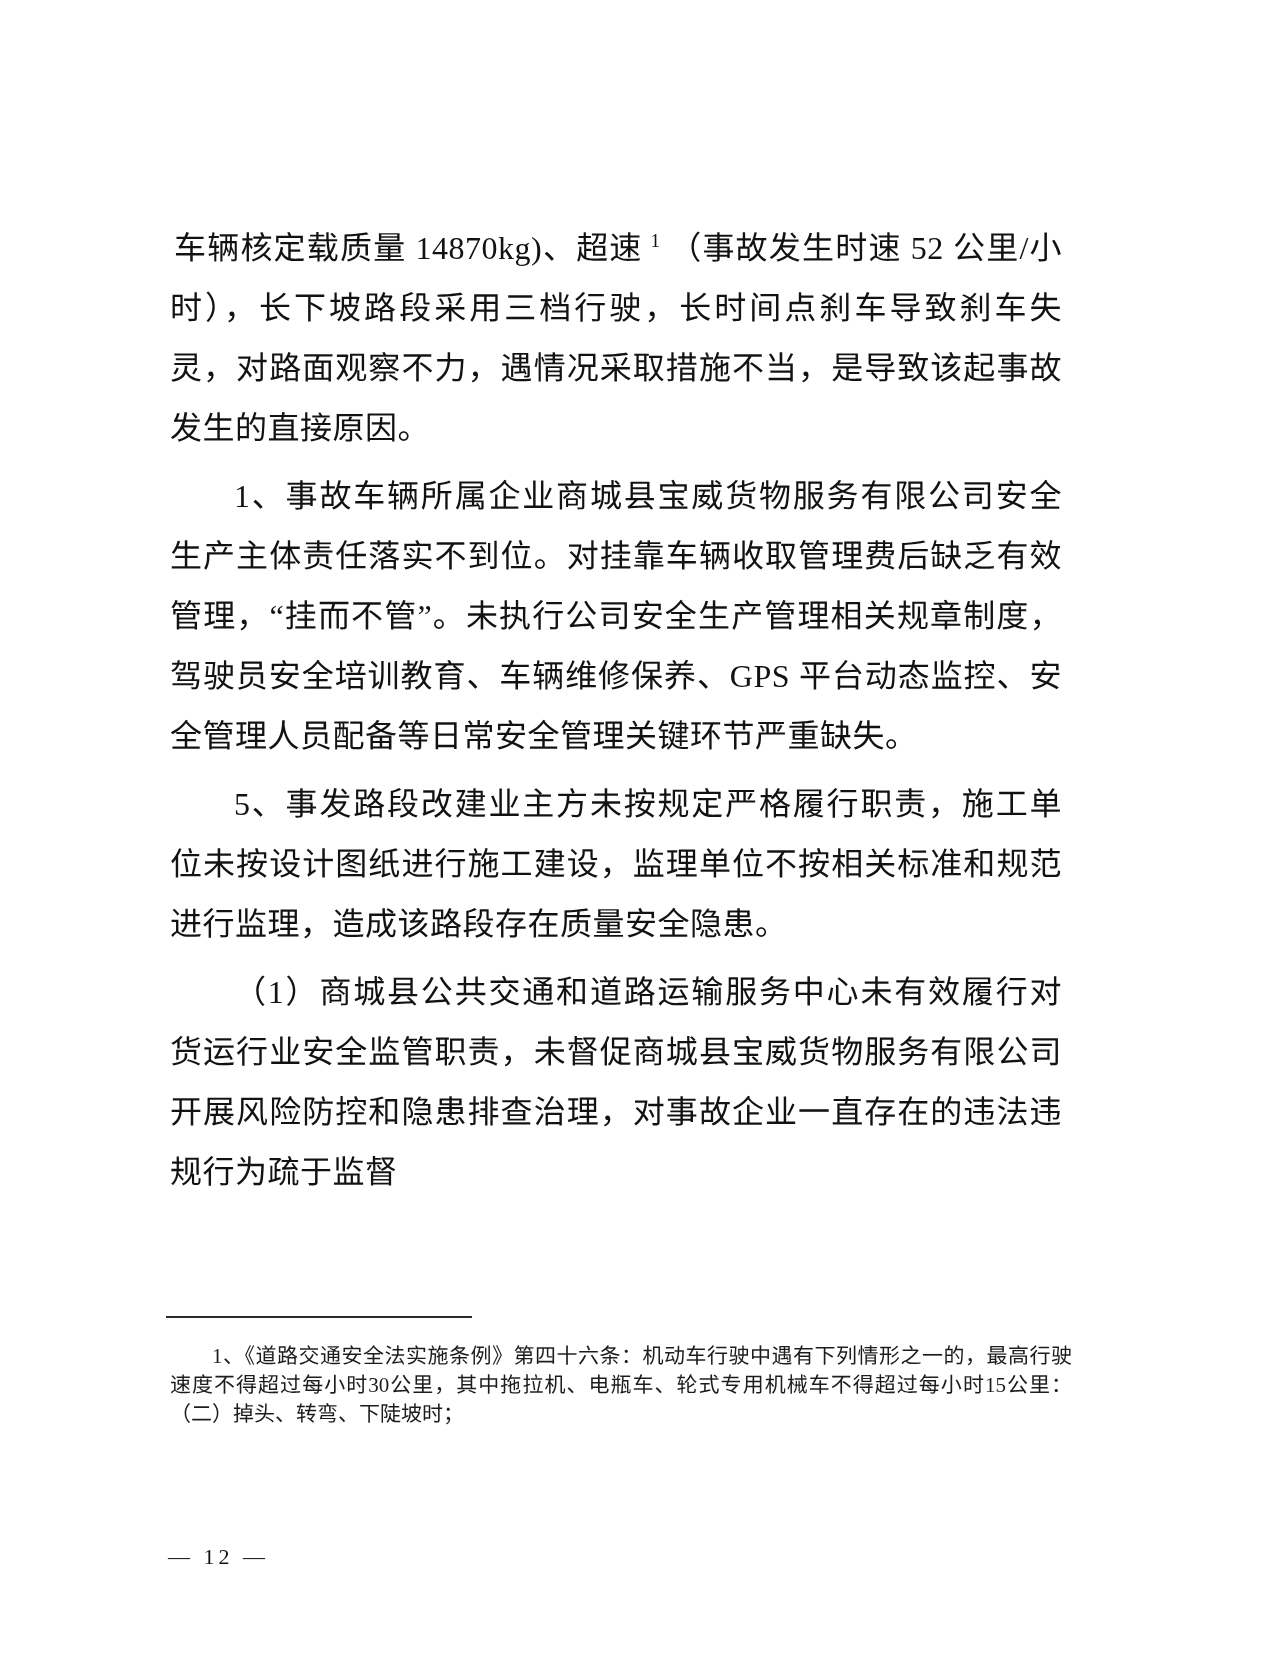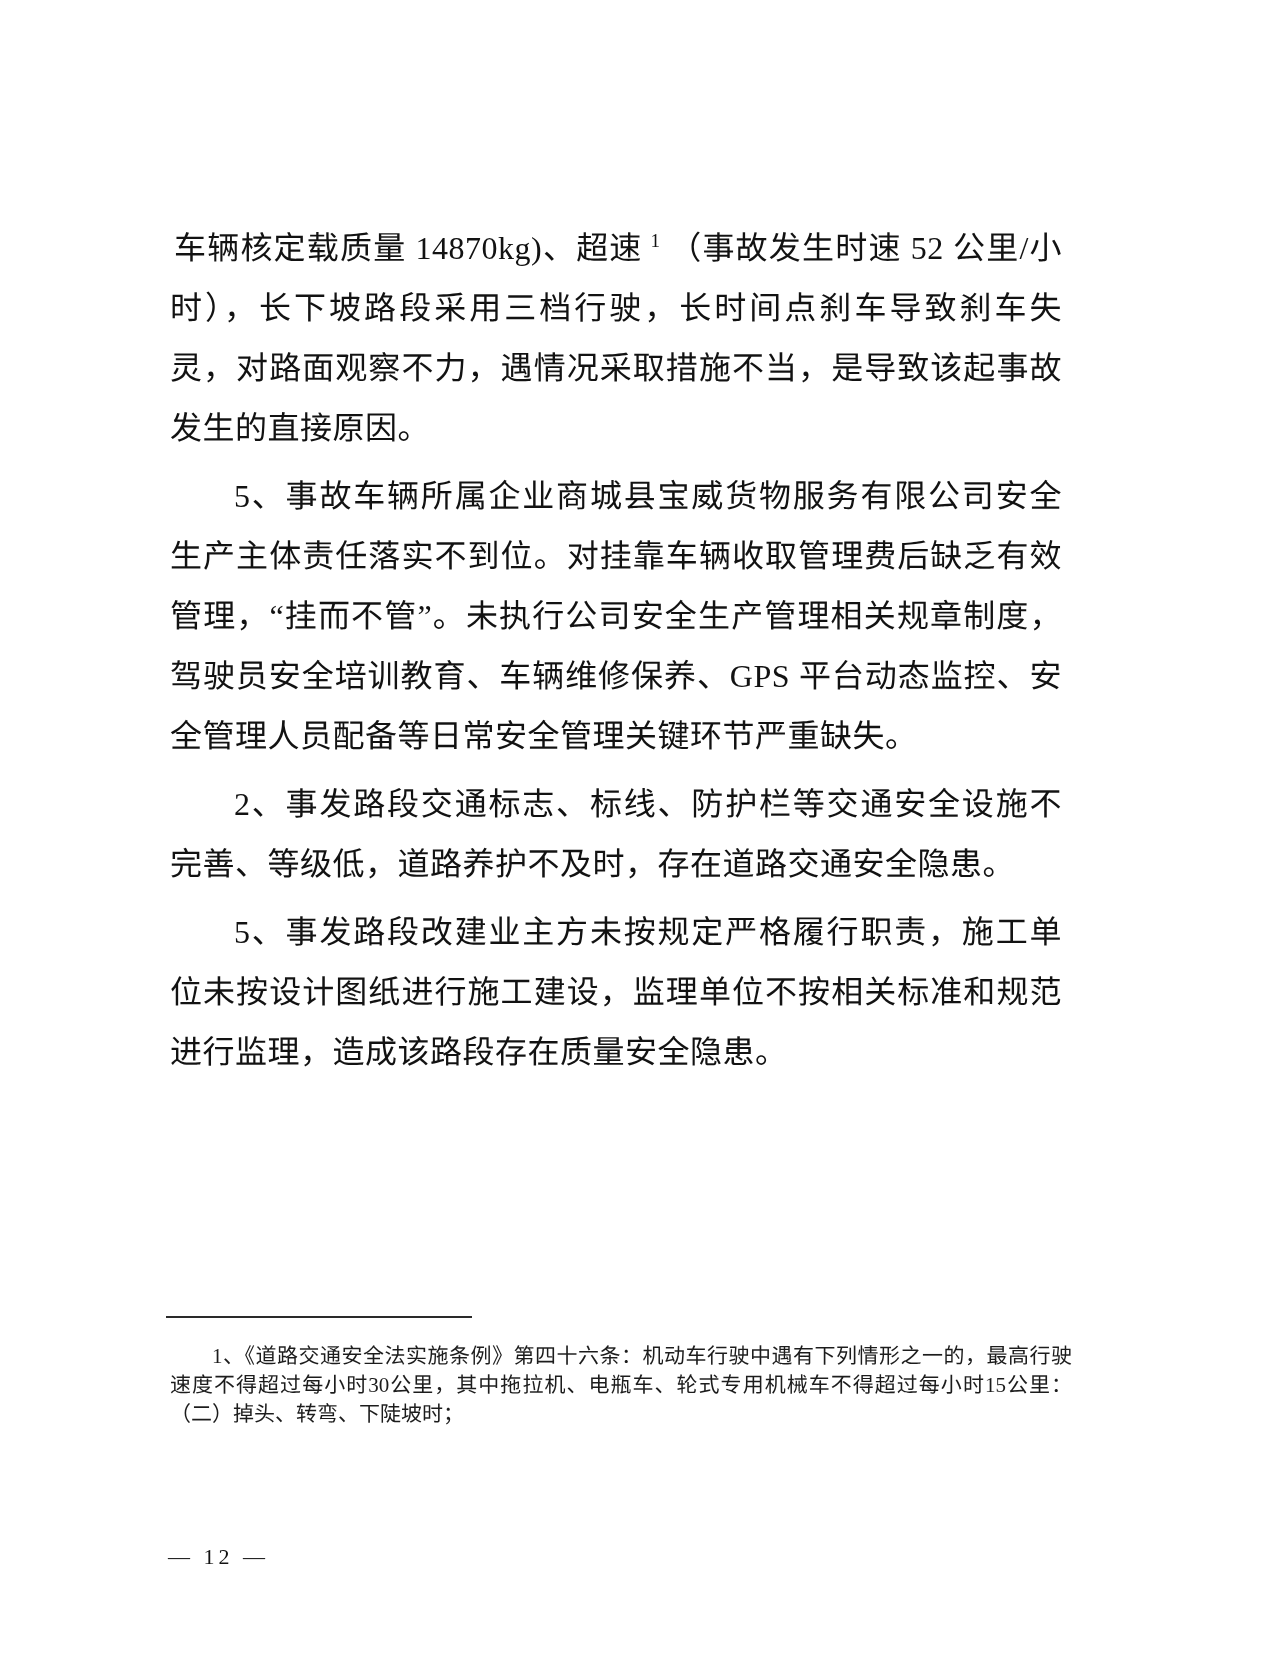--- a/index.html
+++ b/index.html
@@ -72,27 +72,27 @@
 </head>
 <body>
 
 <div class="page">
 
   <div class="body-text">
 
     <p class="para no-indent"><span>车辆核定载质量 14870kg)、超速</span><sup class="fn-ref">1</sup><span>（事故发生时速 52 公里/小时），长下坡路段采用三档行驶，长时间点刹车导致刹车失灵，对路面观察不力，遇情况采取措施不当，是导致该起事故发生的直接原因。</span></p>
 
 
-    <p class="para">5、事故车辆所属企业商城县宝威货物服务有限公司安全生产主体责任落实不到位。对挂靠车辆收取管理费后缺乏有效管理，“挂而不管”。未执行公司安全生产管理相关规章制度，驾驶员安全培训教育、车辆维修保养、GPS 平台动态监控、安全管理人员配备等日常安全管理关键环节严重缺失。</p>
+    <p class="para">1、事故车辆所属企业商城县宝威货物服务有限公司安全生产主体责任落实不到位。对挂靠车辆收取管理费后缺乏有效管理，“挂而不管”。未执行公司安全生产管理相关规章制度，驾驶员安全培训教育、车辆维修保养、GPS 平台动态监控、安全管理人员配备等日常安全管理关键环节严重缺失。</p>
 
-    <p class="para">2、事发路段交通标志、标线、防护栏等交通安全设施不完善、等级低，道路养护不及时，存在道路交通安全隐患。</p>
 
     <p class="para">5、事发路段改建业主方未按规定严格履行职责，施工单位未按设计图纸进行施工建设，监理单位不按相关标准和规范进行监理，造成该路段存在质量安全隐患。</p>
 
 
+    <p class="para">（1）商城县公共交通和道路运输服务中心未有效履行对货运行业安全监管职责，未督促商城县宝威货物服务有限公司开展风险防控和隐患排查治理，对事故企业一直存在的违法违规行为疏于监督</p>
 
   </div>
 
   <div class="footnote">
     <div class="footnote-rule"></div>
     <p class="footnote-text">1、《道路交通安全法实施条例》第四十六条：机动车行驶中遇有下列情形之一的，最高行驶速度不得超过每小时30公里，其中拖拉机、电瓶车、轮式专用机械车不得超过每小时15公里：（二）掉头、转弯、下陡坡时；</p>
   </div>
 
   <div class="page-number">— 12 —</div>
 

